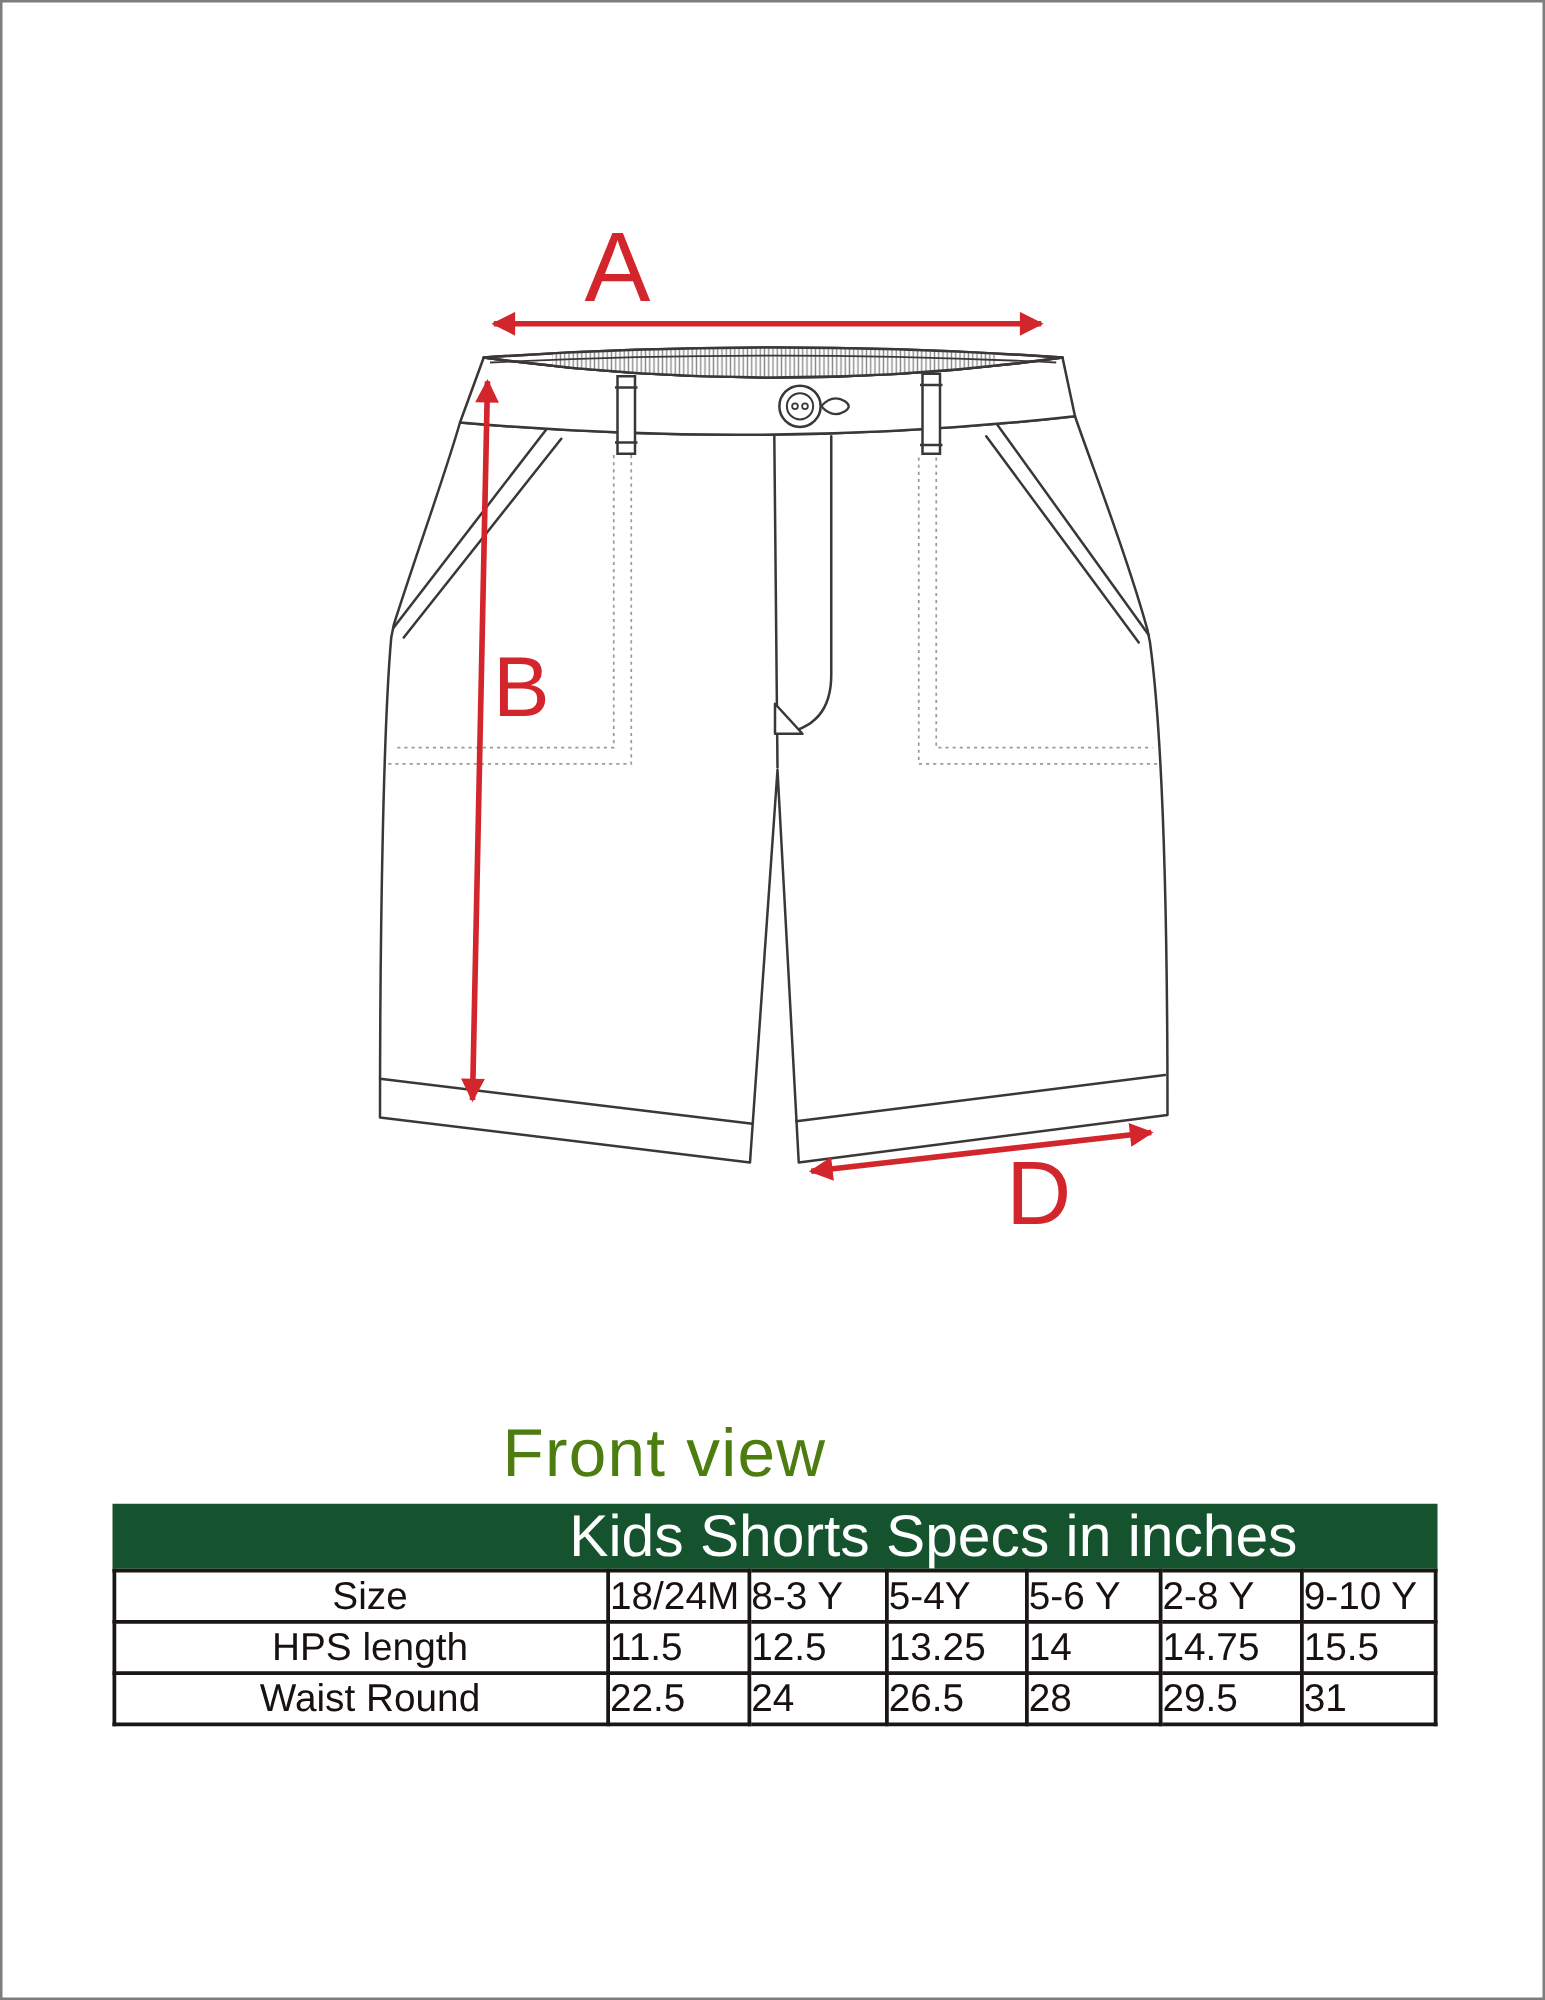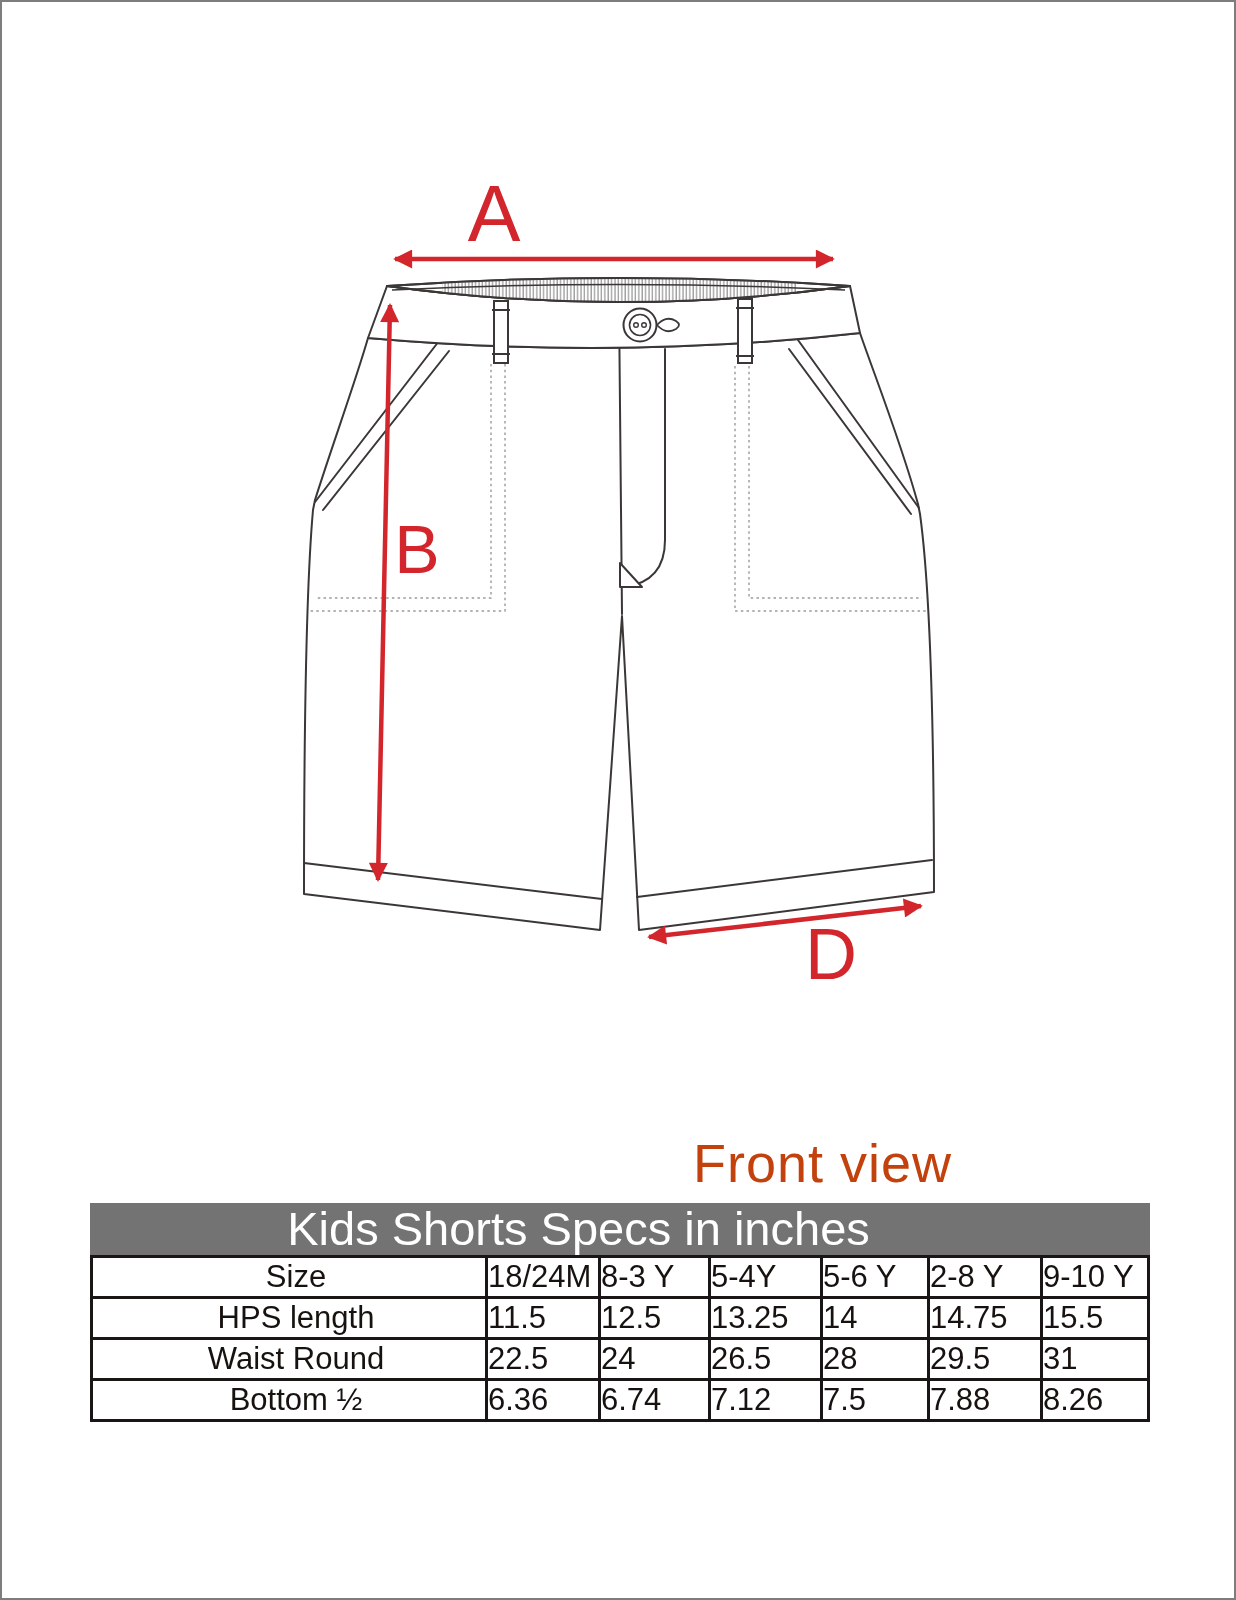--- a/index.html
+++ b/index.html
@@ -8,31 +8,31 @@
     width:1236px;height:1600px;
     background:#ffffff;
     border:2px solid #7d7d7d;
     box-sizing:border-box;
     overflow:hidden;
     font-family:"Liberation Sans", sans-serif;
   }
   .sketch-svg{position:absolute;left:0;top:0;width:1236px;height:1600px;}
   .front-view{
     position:absolute;left:400px;top:1130px;width:550px;
-    text-align:right;
-    font-size:54px;color:#c2410c;letter-spacing:1px;
+    text-align:left;
+    font-size:54px;color:#4d7c0f;letter-spacing:1px;
     font-family:"Liberation Sans", sans-serif;
   }
   .spec-table{
     position:absolute;left:88px;top:1201px;width:1060px;
   }
   .spec-title{
-    background:#737373;color:#ffffff;
+    background:#14532d;color:#ffffff;
     height:52px;line-height:52px;
-    text-align:center;padding-right:83px;
+    text-align:right;padding-right:112px;
     font-size:47px;letter-spacing:0px;
     white-space:nowrap;
   }
   table.specs{
     border-collapse:collapse;width:1060px;table-layout:fixed;
     font-size:31px;color:#17120f;
   }
   table.specs td{
     border:3px solid #1b1616;
     height:38px;padding:0;
@@ -180,26 +180,17 @@
         </tr>
         <tr>
           <td class="lbl">Waist Round</td>
           <td>22.5</td>
           <td>24</td>
           <td>26.5</td>
           <td>28</td>
           <td>29.5</td>
           <td>31</td>
         </tr>
-        <tr>
-          <td class="lbl">Bottom ½</td>
-          <td>6.36</td>
-          <td>6.74</td>
-          <td>7.12</td>
-          <td>7.5</td>
-          <td>7.88</td>
-          <td>8.26</td>
-        </tr>
       </tbody>
     </table>
   </div>
 
 </div>
 
 </body></html>

